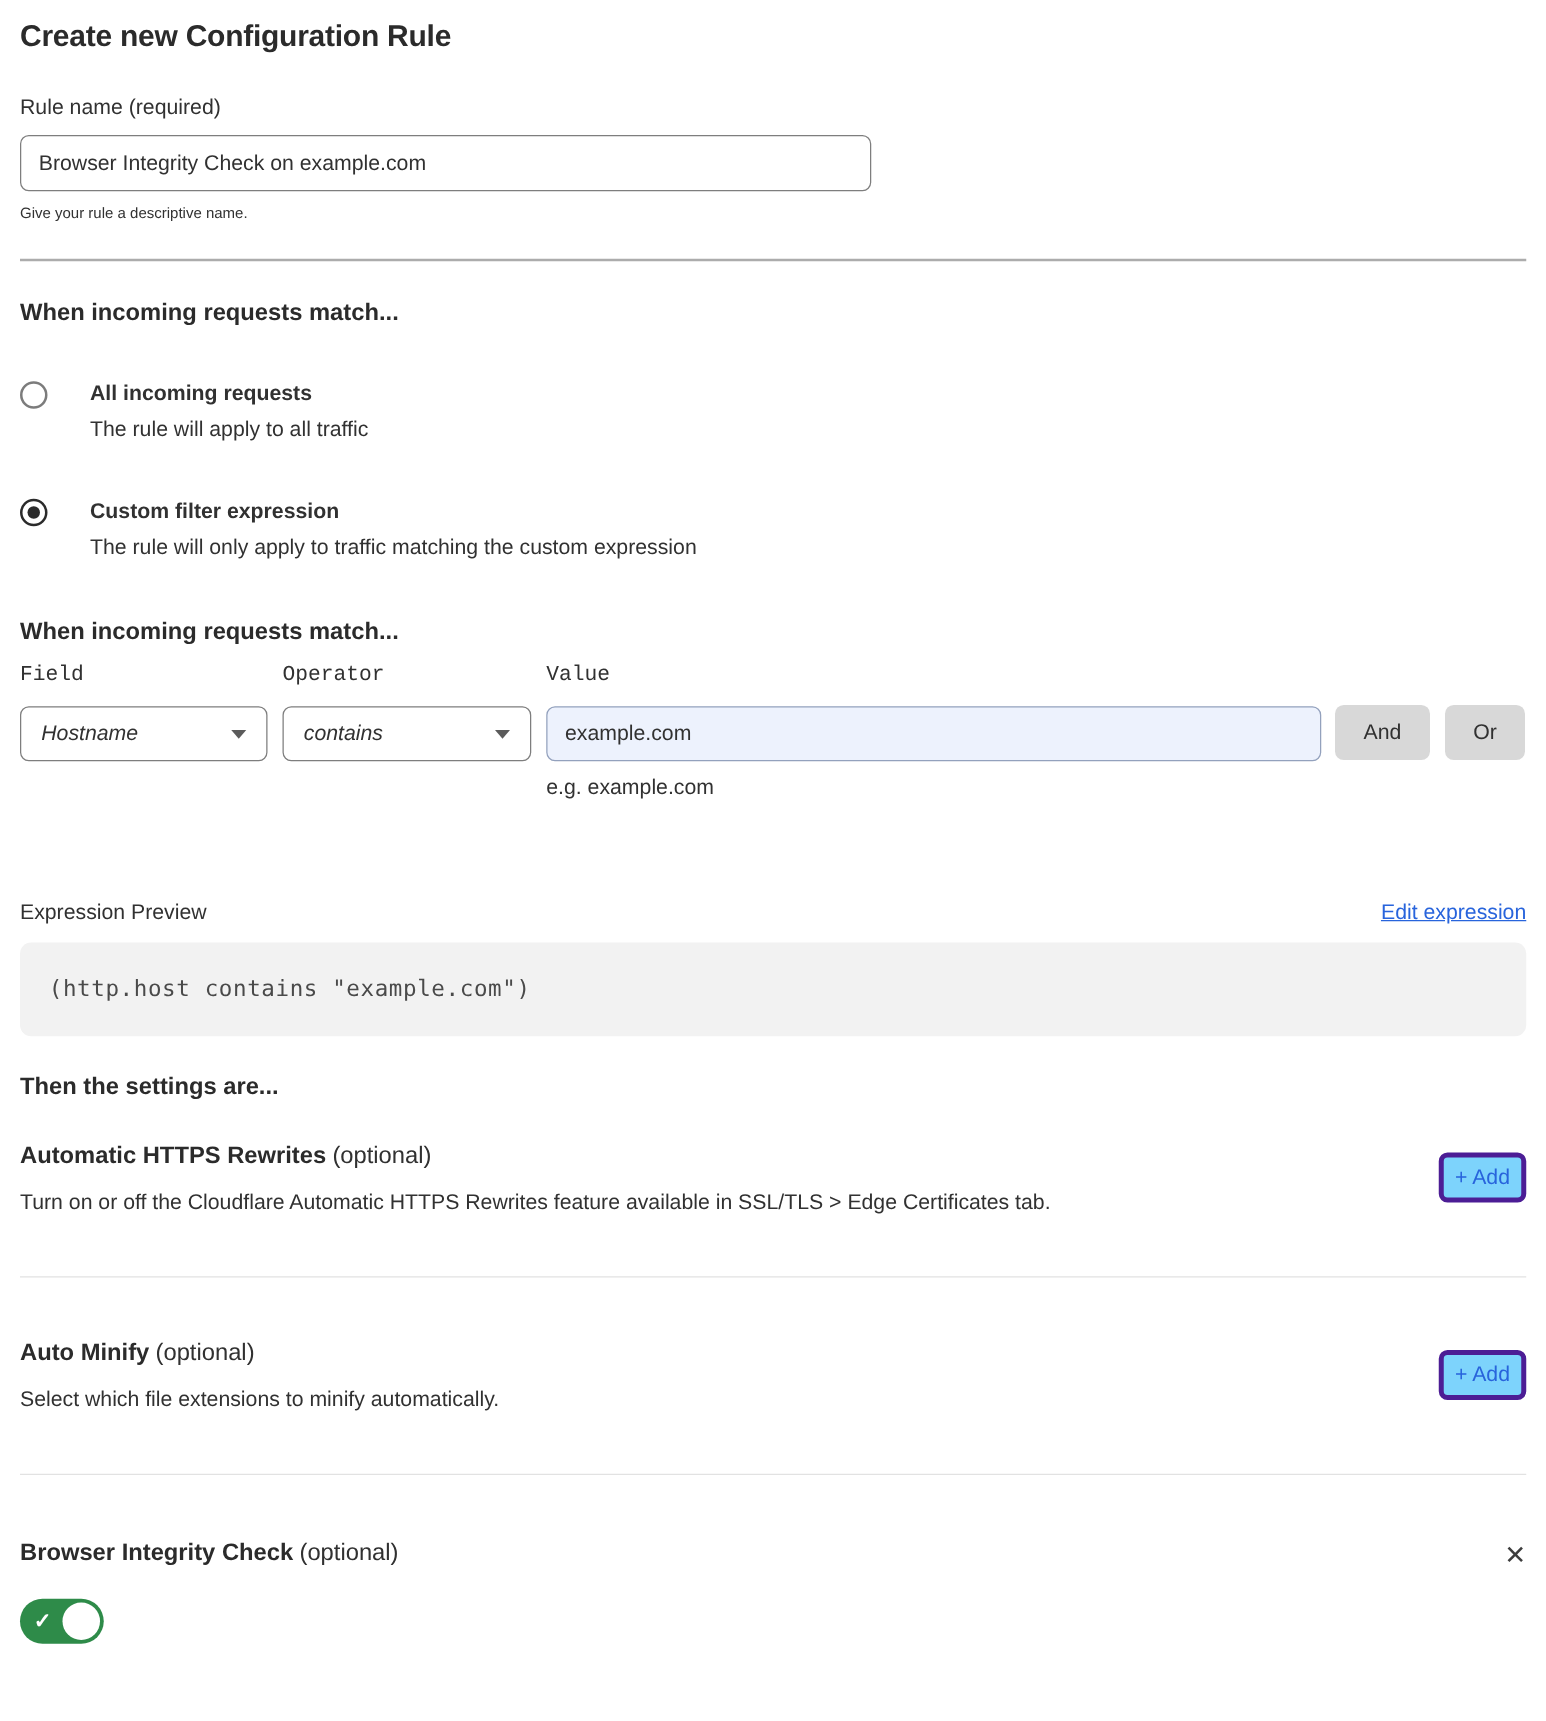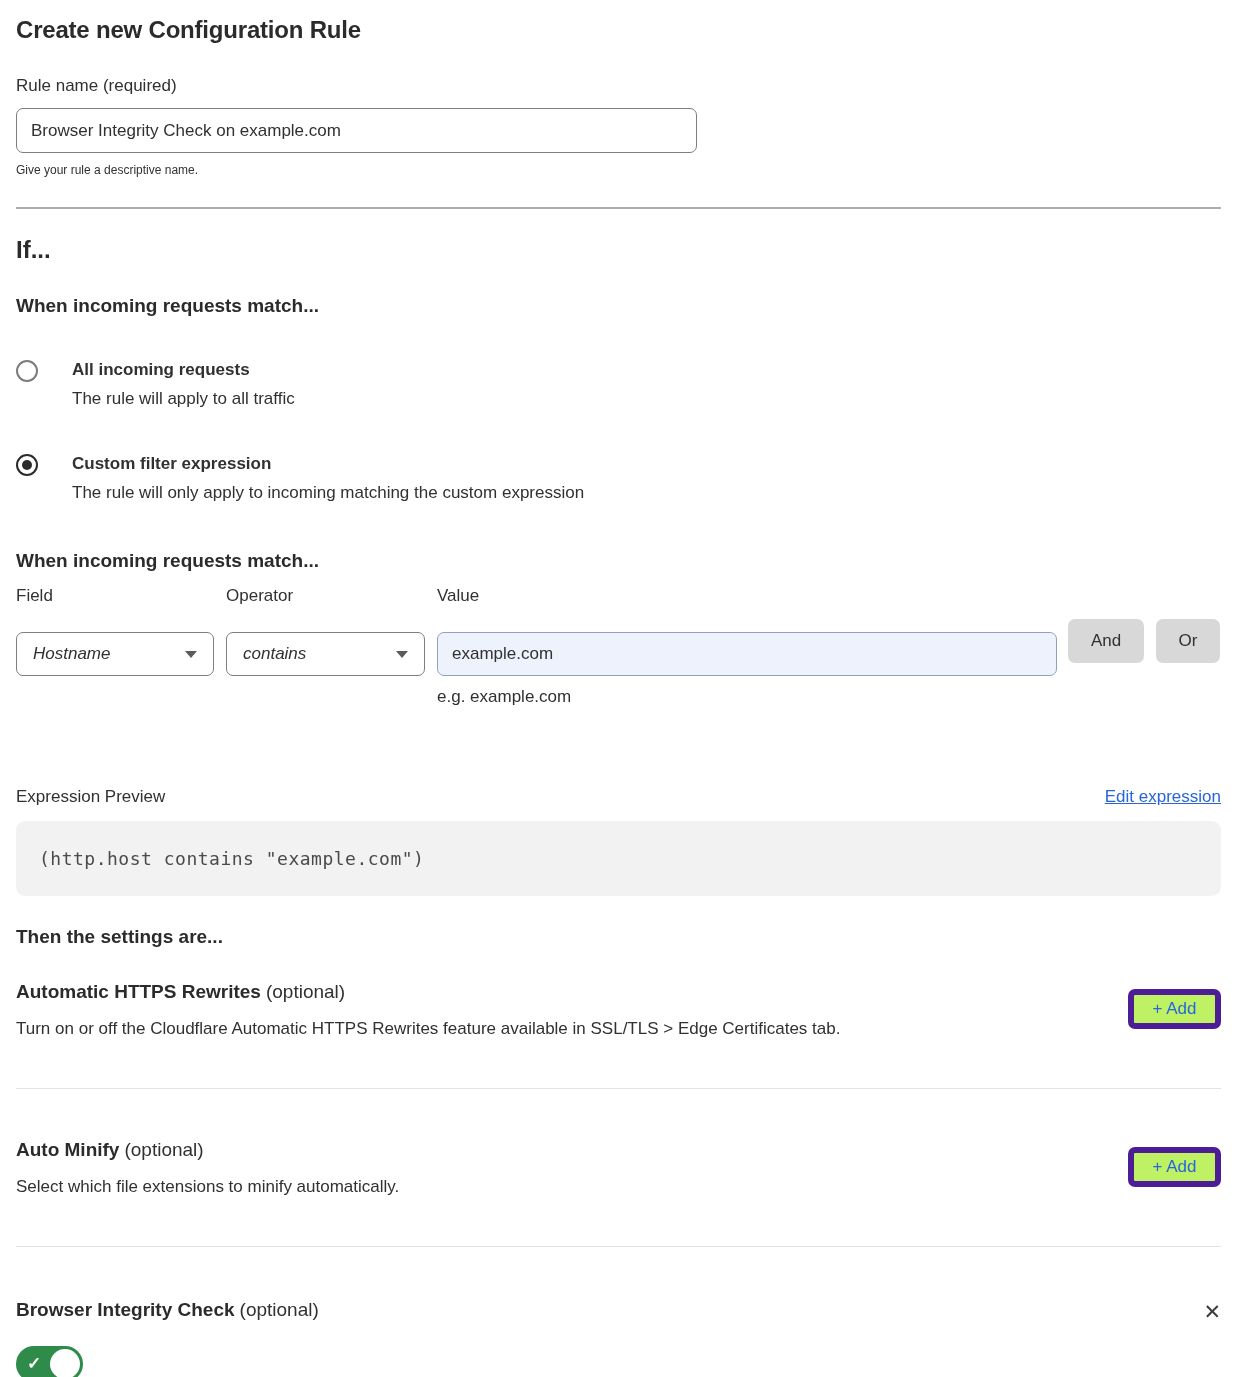--- a/index.html
+++ b/index.html
@@ -49,21 +49,21 @@
     border-radius: 50%; background: #2b2b2b;
   }
   .radio-label { font-size: 17px; font-weight: 700; line-height: 22px; cursor: pointer; }
   .radio-desc { font-size: 17px; margin-top: 7px; line-height: 22px; }
 
   .builder-row { display: flex; margin-top: 14px; align-items: flex-start; }
   .builder-col { display: flex; flex-direction: column; }
   .col-field { width: 198px; margin-right: 12px; }
   .col-operator { width: 199px; margin-right: 12px; }
   .col-value { width: 620px; margin-right: 11px; }
-  .builder-label { font-size: 17px; margin-bottom: 26px; }
+  .builder-label { font-size: 17px; margin-bottom: 15px; font-family: Liberation Mono, monospace; }
 
   .select-control {
     height: 44px; border: 1px solid #7e7e7e; border-radius: 7px; background: #fff;
     display: flex; align-items: center; justify-content: space-between;
     padding: 0 16px; font-size: 17px; cursor: pointer; font-style: italic;
   }
   .caret-down {
     width: 0; height: 0;
     border-left: 6px solid transparent; border-right: 6px solid transparent;
     border-top: 7px solid #5b5b5b;
@@ -97,23 +97,23 @@
   }
 
   .setting-row { display: flex; justify-content: space-between; align-items: flex-start; }
   .setting-row.first { margin-top: 33px; }
   .setting-row.after-divider { margin-top: 50px; }
   .setting-main { flex: 1 1 auto; padding-right: 24px; }
   .setting-title { font-size: 19px; font-weight: 700; color: #2b2b2b; }
   .setting-optional { font-weight: 400; margin-left: 5px; color: #313131; }
   .setting-desc { font-size: 17px; margin-top: 15px; line-height: 22px; }
   .btn-add {
-    border: 6px solid #4c1d95; color: #2864dc; background: #bef264; border-radius: 7px;
+    border: 4px solid #4c1d95; color: #2864dc; background: #7dd3fc; border-radius: 7px;
     font-family: "Liberation Sans", sans-serif; font-size: 17px;
-    width: 93px; height: 40px; margin-top: 8px; flex-shrink: 0; cursor: pointer;
+    width: 70px; height: 40px; margin-top: 8px; flex-shrink: 0; cursor: pointer;
   }
   .close-btn {
     background: none; border: none; font-size: 21px; color: #3d3d3d;
     cursor: pointer; padding: 0; margin-top: 2px; line-height: 1; flex-shrink: 0;
   }
 
   .toggle {
     width: 67px; height: 36px; border-radius: 18px; background: #2e8b49;
     position: relative; margin-top: 25px; cursor: pointer;
   }
@@ -132,36 +132,35 @@
 <div class="container">
 
   <h1 class="page-title">Create new Configuration Rule</h1>
 
   <div class="form-label">Rule name (required)</div>
   <input class="text-input" type="text" value="Browser Integrity Check on example.com" style="">
   <div class="helper-text">Give your rule a descriptive name.</div>
 
   <hr class="divider-strong">
 
-  <h2 class="if-heading">If...</h2>
   <h3 class="sub-heading">When incoming requests match...</h3>
 
   <div class="radio-row">
     <div class="radio-circle"></div>
     <div>
       <div class="radio-label">All incoming requests</div>
       <div class="radio-desc">The rule will apply to all traffic</div>
     </div>
   </div>
 
   <div class="radio-row">
     <div class="radio-circle selected"></div>
     <div>
       <div class="radio-label">Custom filter expression</div>
-      <div class="radio-desc">The rule will only apply to incoming matching the custom expression</div>
+      <div class="radio-desc">The rule will only apply to traffic matching the custom expression</div>
     </div>
   </div>
 
   <h3 class="sub-heading mt-lg">When incoming requests match...</h3>
 
   <div class="builder-row">
     <div class="builder-col col-field">
       <div class="builder-label">Field</div>
       <div class="select-control">
         <span>Hostname</span>

